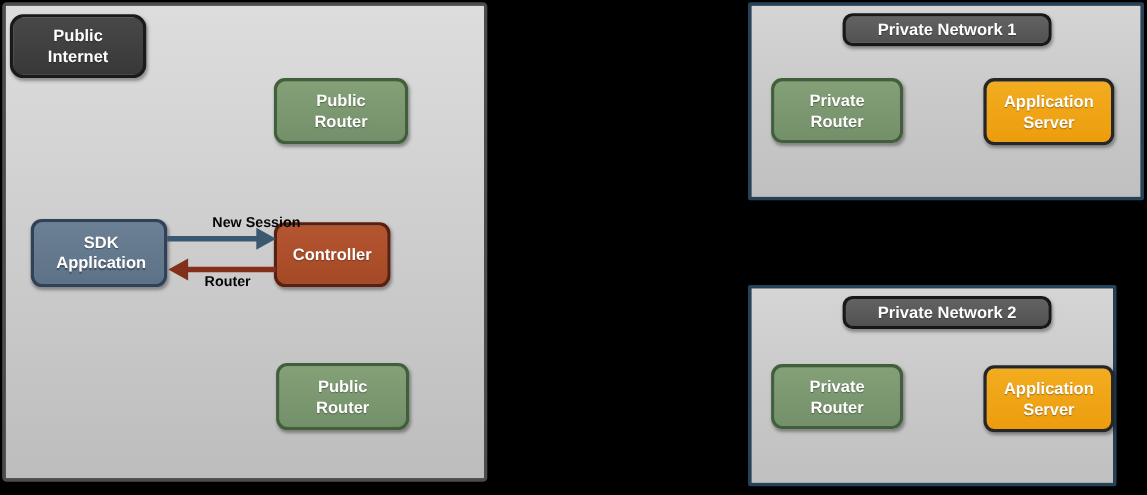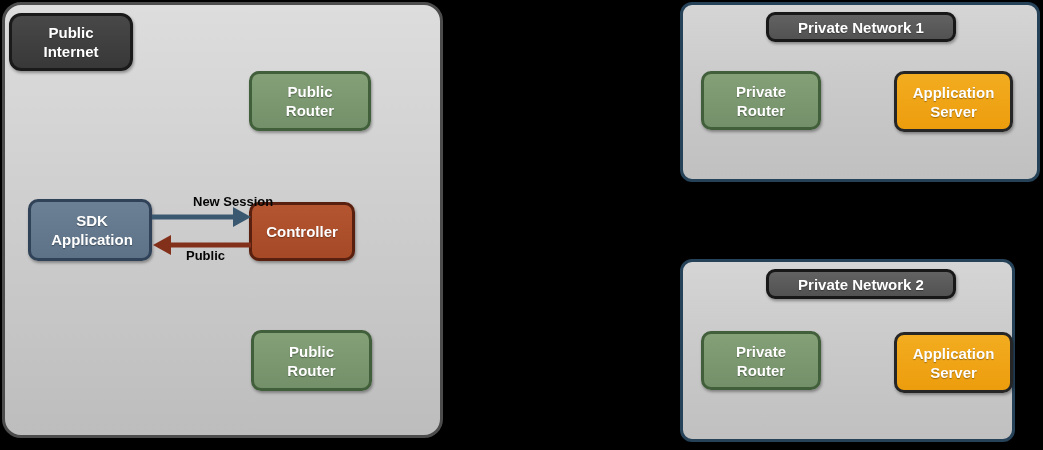--- a/index.html
+++ b/index.html
@@ -12,27 +12,27 @@
     width: 1043px; height: 450px;
     background: #000;
     overflow: hidden;
   }
   .zone {
     position: absolute;
     box-sizing: border-box;
   }
   .big-zone {
     border: 3px solid #4c4c4c;
-    border-radius: 19px;
+    border-radius: 4px;
     background: linear-gradient(180deg, #dddddd 0%, #cfcfcf 45%, #bdbdbd 100%);
     box-shadow: 2px 3px 6px rgba(0,0,0,0.6);
   }
   .net-zone {
     border: 3px solid #264259;
-    border-radius: 12px;
+    border-radius: 2px;
     background: linear-gradient(180deg, #d5d5d5 0%, #c9c9c9 50%, #c0c0c0 100%);
     box-shadow: 2px 3px 6px rgba(0,0,0,0.6);
   }
   .node {
     position: absolute;
     box-sizing: border-box;
     display: flex;
     align-items: center;
     justify-content: center;
     text-align: center;
@@ -109,21 +109,21 @@
 
       <line x1="147" y1="212" x2="229" y2="212" stroke-width="5" stroke="#3b5871"></line>
       <polygon points="228,202 246,212 228,222" fill="#3b5871"></polygon>
 
       <line x1="246" y1="240" x2="165" y2="240" stroke-width="5" stroke="#83301a"></line>
       <polygon points="166,230 148,240 166,250" fill="#83301a"></polygon>
     </svg>
 
     <div class="arrow-label" style="left:152px; top:190px;margin-left:36px;">New Session</div>
 
-    <div class="arrow-label" style="left:181px; top:244px;">Public</div>
+    <div class="arrow-label" style="left:181px; top:244px;">Router</div>
   </div>
 
   <div class="zone net-zone" style="left:680px; top:2px; width:360px; height:180px;">
 
     <div class="node title-node" style="left:83px; top:7px; width:190px; height:30px;">Private Network 1</div>
 
     <div class="node green-node" style="left:18px; top:66px; width:120px; height:59px;">Private Router</div>
 
     <div class="node orange-node" style="left:211px; top:66px; width:119px; height:61px;">Application Server</div>
   </div>

